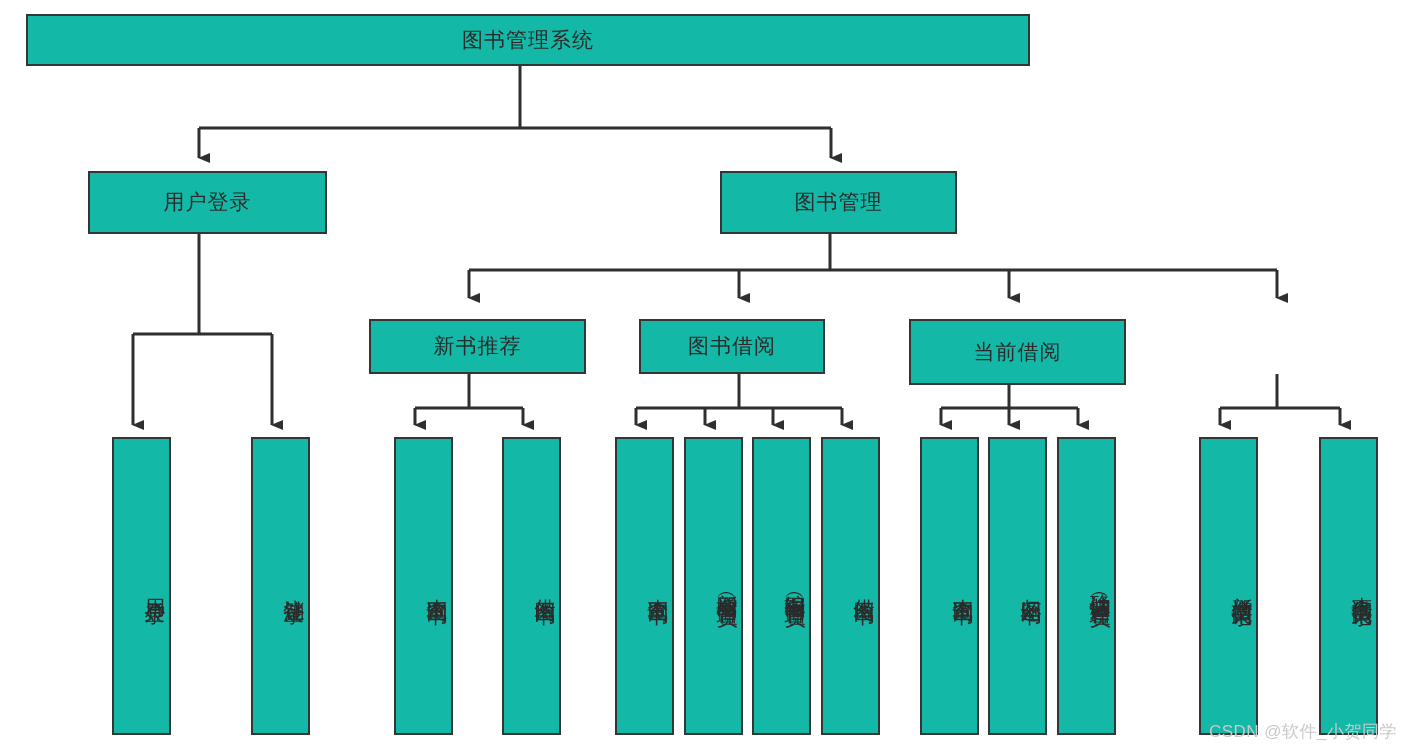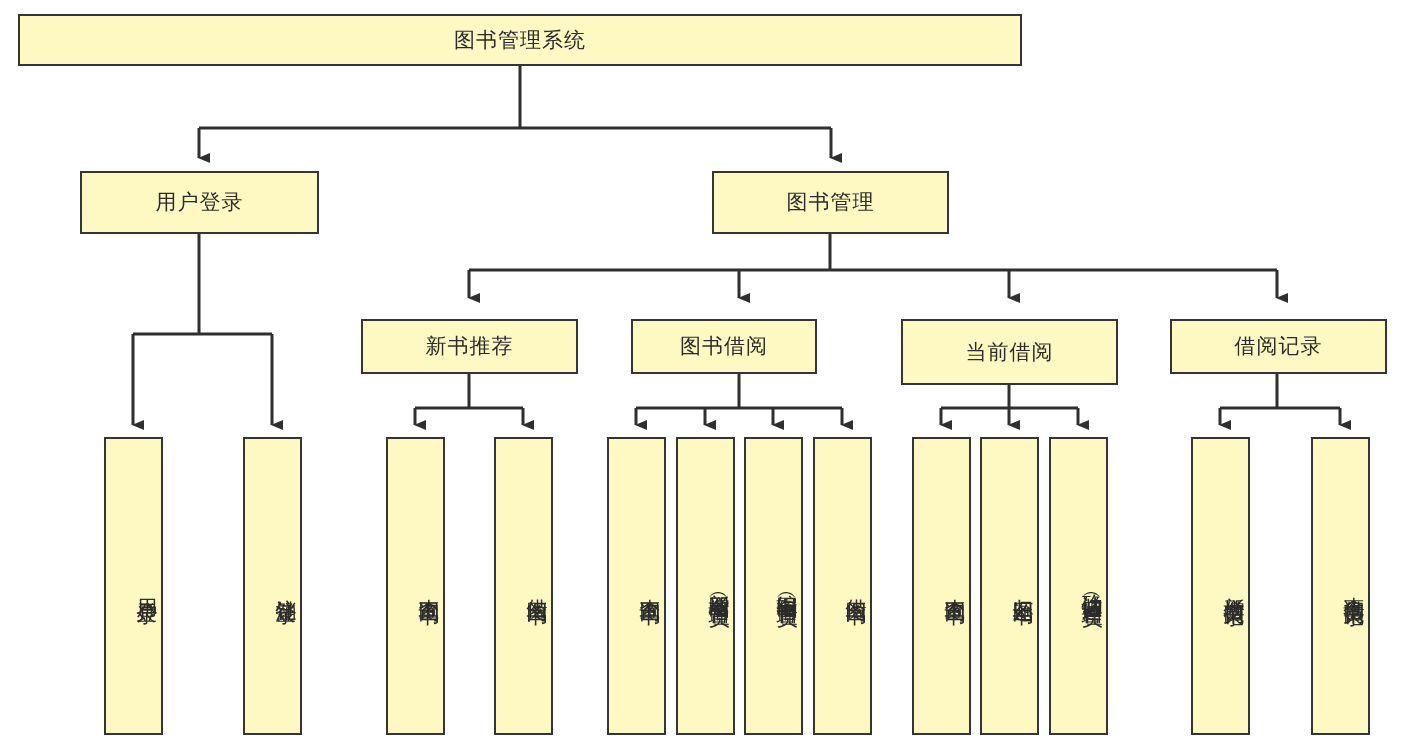--- a/index.html
+++ b/index.html
@@ -21,26 +21,27 @@
     position: absolute;
     left: 0;
     top: 0;
     width: 1405px;
     height: 747px;
     pointer-events: none;
   }
   .node {
     position: absolute;
     box-sizing: border-box;
-    background: #fef9c3;
+    background: #14b8a6;
     border: 2px solid #353535;
     display: flex;
     align-items: center;
     justify-content: center;
     color: #2b2b2b;
+    margin-left: 8px;
   }
   .node.horiz {
     font-size: 21px;
     letter-spacing: 1px;
     line-height: 1.15;
   }
   .node.vert {
     writing-mode: vertical-rl;
     text-orientation: upright;
     font-size: 21px;
@@ -137,23 +138,20 @@
 
   <div class="node horiz" style="left:712px; top:171px; width:237px; height:63px;">
     <span>图书管理</span>
   </div>
   <div class="node horiz" style="left:631px; top:319px; width:186px; height:55px;">
     <span>图书借阅</span>
   </div>
   <div class="node horiz" style="left:901px; top:319px; width:217px; height:66px;">
     <span>当前借阅</span>
   </div>
-  <div class="node horiz" style="left:1170px; top:319px; width:217px; height:55px;">
-    <span>借阅记录</span>
-  </div>
 
   <div class="node vert" style="left:104px; top:437px; width:59px; height:298px;">
     <span class="vtext">用户登录</span>
   </div>
   <div class="node vert" style="left:243px; top:437px; width:59px; height:298px;">
     <span class="vtext">注销登录</span>
   </div>
 
   <div class="node vert" style="left:386px; top:437px; width:59px; height:298px;">
     <span class="vtext">查询图书</span>
@@ -185,14 +183,15 @@
     <span class="vtext">确认归还（管理员）</span>
   </div>
 
   <div class="node vert" style="left:1191px; top:437px; width:59px; height:298px;">
     <span class="vtext">新增借阅记录</span>
   </div>
   <div class="node vert" style="left:1311px; top:437px; width:59px; height:298px;">
     <span class="vtext">查询借阅记录</span>
   </div>
 
+  <div id="watermark">CSDN @软件_小贺同学</div>
 
 </div>
 
 </body></html>

